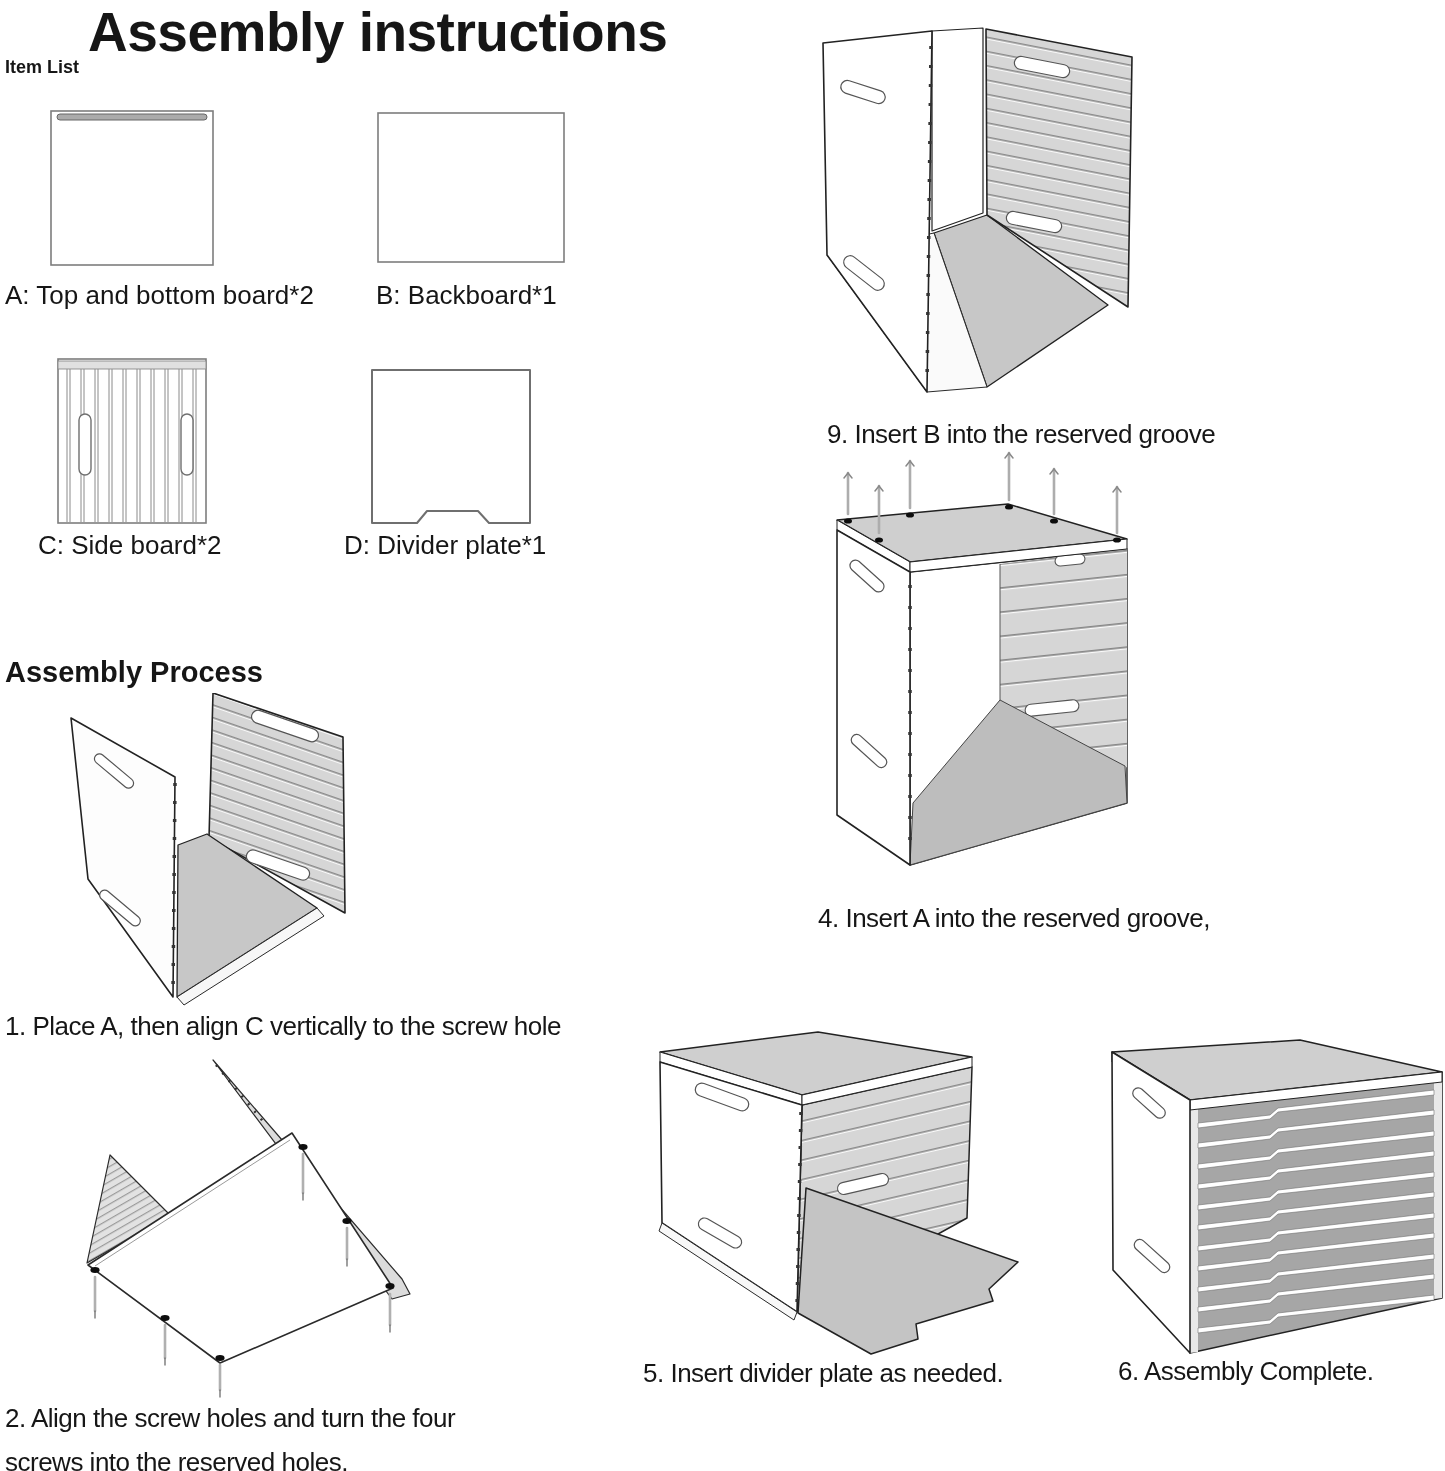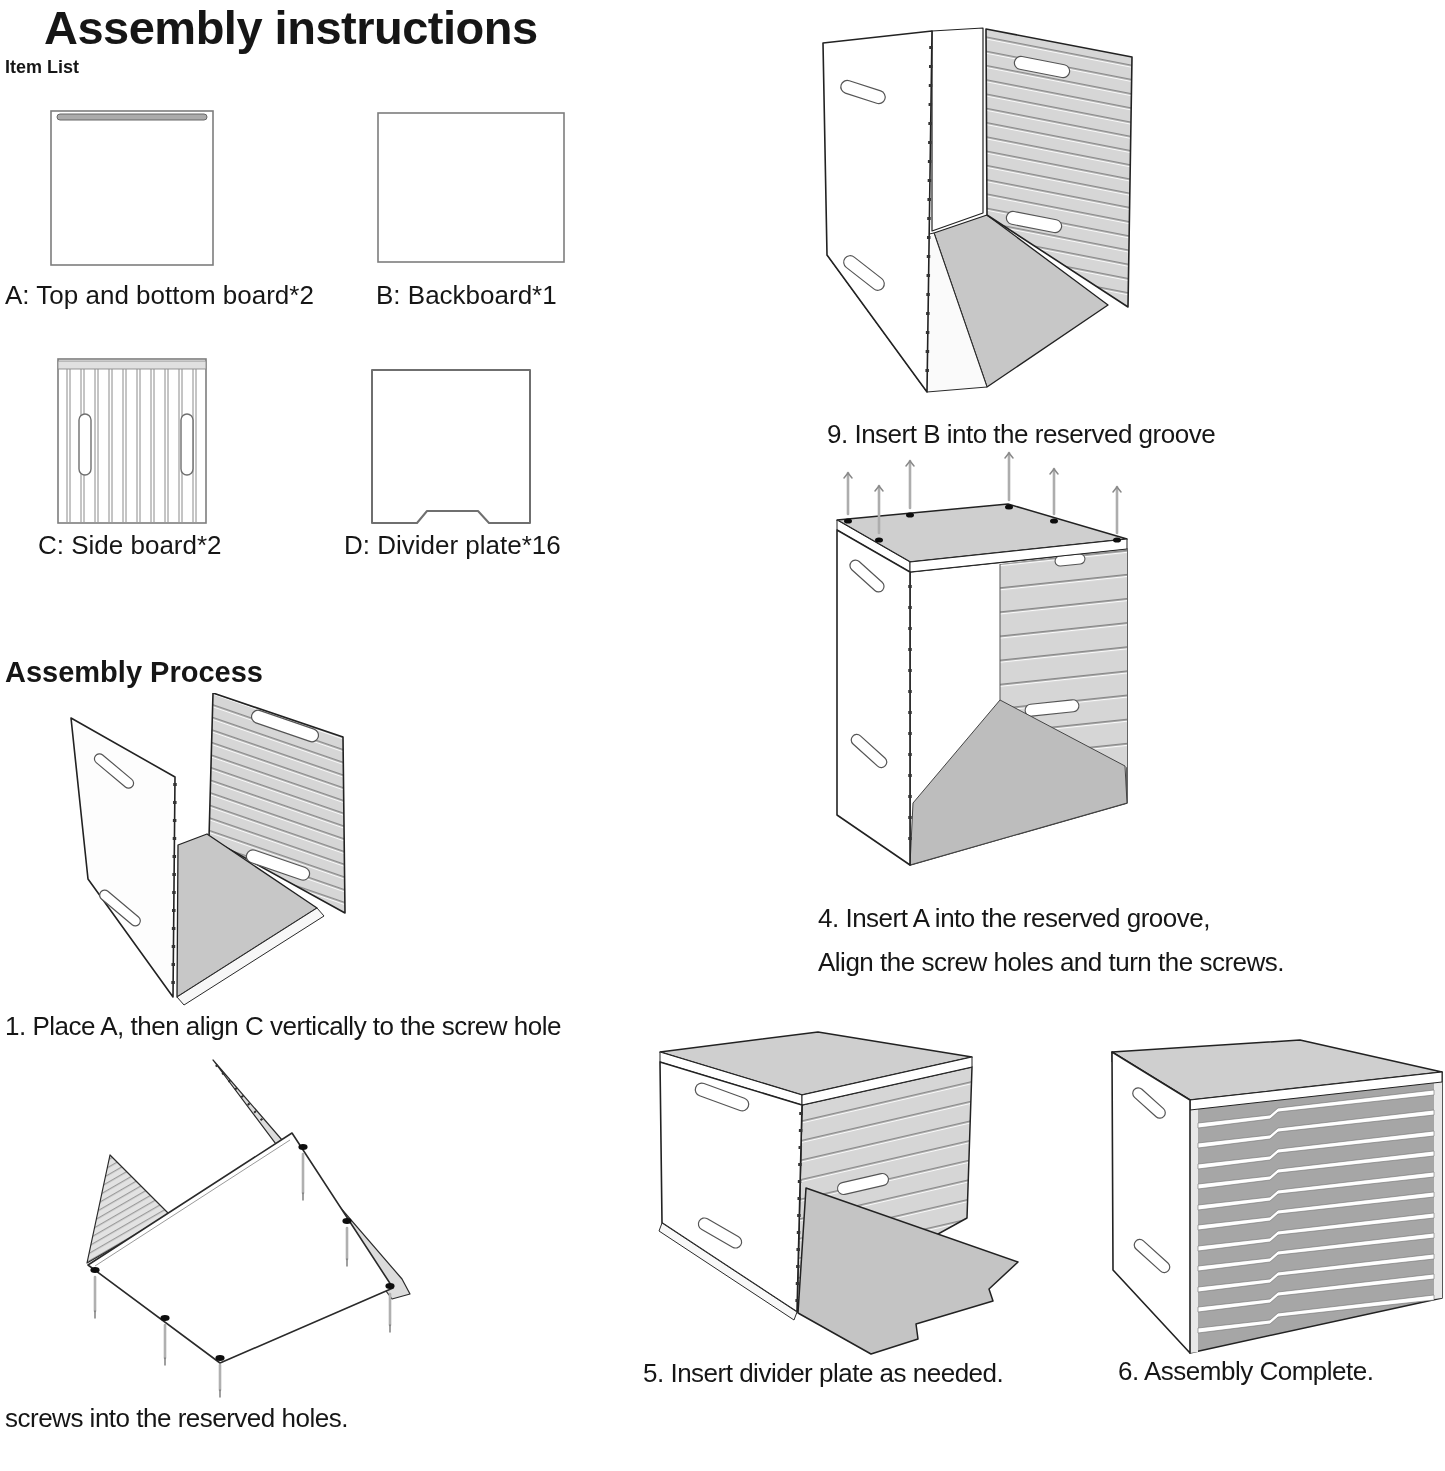--- a/index.html
+++ b/index.html
@@ -1,19 +1,19 @@
 <!DOCTYPE html>
 <html><head>
 <meta charset="utf-8">
 <style>
   html,body{margin:0;padding:0;background:#fff;}
   .page{position:relative;width:1445px;height:1471px;background:#fff;overflow:hidden;
         font-family:"Liberation Sans", sans-serif;color:#161616;}
   .abs{position:absolute;}
-  .title{font-size:47px;font-weight:700;letter-spacing:-0.5px;}
+  .title{font-size:55px;font-weight:700;letter-spacing:-0.5px;margin-left:44px;}
   .h2{font-size:18px;font-weight:700;}
   .h2b{font-size:29px;font-weight:700;}
   .itemlabel{font-size:26px;font-weight:400;white-space:nowrap;}
   .caption{font-size:26px;font-weight:400;letter-spacing:-0.5px;white-space:nowrap;}
   .cap2line span{display:block;line-height:44px;}
   .note{font-style:italic;color:#4d4d4d;font-size:23px;line-height:29px;letter-spacing:-0.3px;white-space:nowrap;}
   .note .l2{display:block;padding-left:10px;}
   svg{display:block;}
   polygon,path.outline{stroke-linejoin:round;}
 </style>
@@ -99,21 +99,21 @@
       <rect x="124" y="56" width="12" height="61" rx="6" fill="#ffffff" stroke="#6f6f6f" stroke-width="1.4"></rect>
     </svg>
   </div>
   <div class="abs itemlabel" style="left:38px;top:530px;">C: Side board*2</div>
 
   <div class="abs" style="left:370px;top:368px;">
     <svg width="162" height="158" viewBox="0 0 162 158">
       <path d="M2,2 L160,2 L160,155 L119,155 L108,143 L57,143 L47,155 L2,155 Z" fill="#ffffff" stroke="#6f6f6f" stroke-width="2" class="outline"></path>
     </svg>
   </div>
-  <div class="abs itemlabel" style="left:344px;top:530px;">D: Divider plate*16</div>
+  <div class="abs itemlabel" style="left:344px;top:530px;">D: Divider plate*1</div>
 
   <div class="abs note" style="left:17px;top:589px;">
   </div>
 
   <div class="abs h2b" style="left:5px;top:656px;">Assembly Process</div>
 
   <div class="abs" style="left:70px;top:693px;">
     <svg width="370" height="322" viewBox="0 0 370 322">
       <polygon points="143,0 273,44 275,220 139,145" fill="url(#p1)" stroke="#222" stroke-width="1.6"></polygon>
       <rect x="-35" y="-6.5" width="70" height="13" rx="6.5" fill="#fff" stroke="#555" stroke-width="1.2" transform="translate(215,33) rotate(19)"></rect>
@@ -151,20 +151,21 @@
         <ellipse cx="107" cy="265" rx="4.6" ry="3" fill="#0d0d0d"></ellipse>
         <line x1="107" y1="272" x2="107" y2="305" stroke="#b0b0b0" stroke-width="2.6"></line>
           <line x1="107" y1="305" x2="107" y2="312" stroke="#777" stroke-width="1.4"></line>
         <ellipse cx="162" cy="305" rx="4.6" ry="3" fill="#0d0d0d"></ellipse>
         <line x1="162" y1="312" x2="162" y2="337" stroke="#b0b0b0" stroke-width="2.6"></line>
           <line x1="162" y1="337" x2="162" y2="344" stroke="#777" stroke-width="1.4"></line>
       </g>
     </svg>
   </div>
   <div class="abs caption cap2line" style="left:5px;top:1396px;">
+    <span>2. Align the screw holes and turn the four</span>
     <span>screws into the reserved holes.</span>
   </div>
 
   <div class="abs" style="left:808px;top:16px;">
     <svg width="440" height="400" viewBox="0 0 440 400">
       <polygon points="126,217 179,199 300,289 179,371" fill="#c7c7c7" stroke="#222" stroke-width="1.3"></polygon>
       <polygon points="19,239 126,217 179,371 119,376" fill="#fafafa" stroke="#2a2a2a" stroke-width="1"></polygon>
       <polygon points="124,15 175,12 175,197 124,215" fill="#ffffff" stroke="#222" stroke-width="1.2"></polygon>
       <polygon points="178,13 324,41 320,291 179,199" fill="url(#p3)" stroke="#222" stroke-width="1.6"></polygon>
       <rect x="-28" y="-6.5" width="56" height="13" rx="6.5" fill="#fff" stroke="#555" stroke-width="1.2" transform="translate(234,51) rotate(11)"></rect>
@@ -209,21 +210,20 @@
           <path d="M217,14 L221,9 L225,14" fill="none" stroke="#888" stroke-width="1.5"></path>
         <ellipse cx="221" cy="61" rx="4" ry="2.6" fill="#0d0d0d"></ellipse>
         <line x1="284" y1="27" x2="284" y2="73" stroke="#adadad" stroke-width="2.6"></line>
           <path d="M280,32 L284,27 L288,32" fill="none" stroke="#888" stroke-width="1.5"></path>
         <ellipse cx="284" cy="80" rx="4" ry="2.6" fill="#0d0d0d"></ellipse>
       </g>
     </svg>
   </div>
   <div class="abs caption cap2line" style="left:818px;top:896px;">
     <span>4. Insert A into the reserved groove,</span>
-    <span>Align the screw holes and turn the screws.</span>
   </div>
 
   <div class="abs" style="left:645px;top:1020px;">
     <svg width="470" height="335" viewBox="0 0 470 335">
       <polygon points="157,85 327,47 322,198 152,292" fill="url(#p5)" stroke="#222" stroke-width="1.5"></polygon>
       <rect x="-26" y="-6" width="52" height="12" rx="6" fill="#fff" stroke="#555" stroke-width="1.1" transform="translate(218,164) rotate(-13)"></rect>
       <polygon points="15,32 173,12 327,37 157,75" fill="#cfcfcf" stroke="#222" stroke-width="1.5"></polygon>
       <polygon points="15,32 157,75 157,85 15,42" fill="#ffffff" stroke="#222" stroke-width="1"></polygon>
       <polygon points="157,75 327,37 327,47 157,85" fill="#ffffff" stroke="#222" stroke-width="1"></polygon>
       <polygon points="15,42 157,85 152,292 17,203" fill="#ffffff" stroke="#222" stroke-width="1.6"></polygon>

